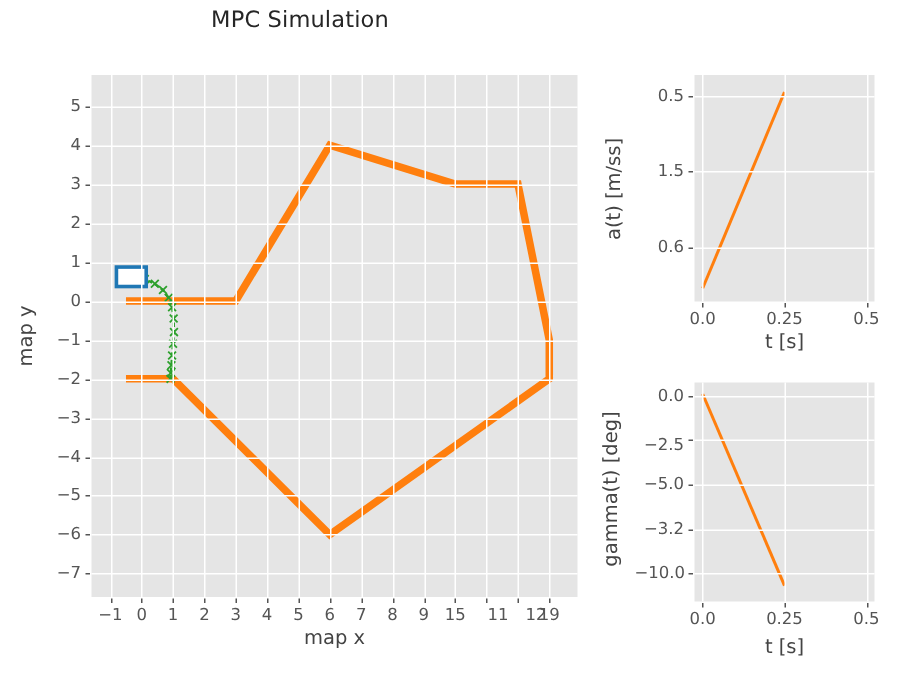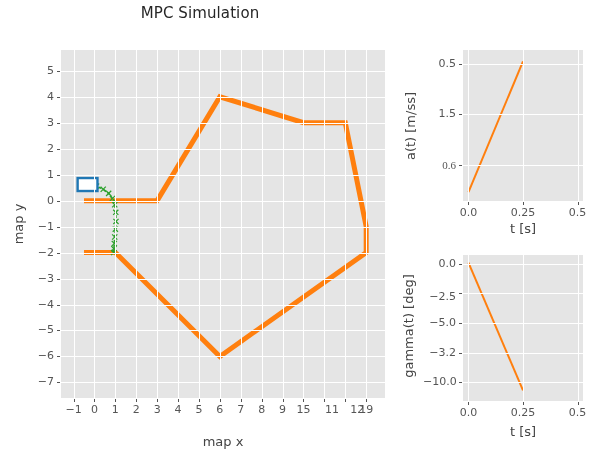--- a/index.html
+++ b/index.html
@@ -233,21 +233,21 @@
     <div class="tick-label y" style="left: 21px; width: 33px; top: 278.537px;">−3</div>
     <div class="tick-mark y" style="left: 57px; top: 305px;"></div>
     <div class="tick-label y" style="left: 21px; width: 33px; top: 304.507px;">−4</div>
     <div class="tick-mark y" style="left: 57px; top: 330px;"></div>
     <div class="tick-label y" style="left: 21px; width: 33px; top: 330.478px;">−5</div>
     <div class="tick-mark y" style="left: 57px; top: 356px;"></div>
     <div class="tick-label y" style="left: 21px; width: 33px; top: 356.448px;">−6</div>
     <div class="tick-mark y" style="left: 57px; top: 382px;"></div>
     <div class="tick-label y" style="left: 21px; width: 33px; top: 382.418px;">−7</div>
   </div>
-<div class="axis-title xlab" id="main-xlabel" style="left:223px; top:434px;">map x</div>
+<div class="axis-title xlab" id="main-xlabel" style="left:223px; top:418px;">map x</div>
 <div class="axis-title ylab" id="main-ylabel" style="left:18px; top:224px;">map y</div>
 
 <div class="axes" id="accel-axes">
   <svg class="data-svg" id="accel-svg" viewBox="0 0 120 151" preserveAspectRatio="none">
       <polyline points="5.454545454545455,142.19166666666666 60,11.324999999999989" fill="none" stroke="#ff7f0e" stroke-width="2"></polyline>
     </svg>
 <div class="grid-line v" style="left: 5px;"></div>
     <div class="grid-line v" style="left: 60px;"></div>
     <div class="grid-line v" style="left: 115px;"></div>
     <div class="grid-line h" style="top: 115px;"></div>
@@ -255,21 +255,21 @@
     <div class="grid-line h" style="top: 14px;"></div>
   </div>
 <div id="accel-decor">
     <div class="tick-mark x" style="left: 468px; top: 202px;"></div>
     <div class="tick-label x small" style="left: 468.455px; top: 207px;">0.0</div>
     <div class="tick-mark x" style="left: 523px; top: 202px;"></div>
     <div class="tick-label x small" style="left: 523px; top: 207px;">0.25</div>
     <div class="tick-mark x" style="left: 578px; top: 202px;"></div>
     <div class="tick-label x small" style="left: 577.545px; top: 207px;">0.5</div>
     <div class="tick-mark y" style="left: 459px; top: 165px;"></div>
-    <div class="tick-label y small" style="left: 423px; width: 33px; top: 164.508px; font-family: Liberation Serif, serif;">0.6</div>
+    <div class="tick-label y small" style="left: 423px; width: 33px; top: 164.508px;">0.6</div>
     <div class="tick-mark y" style="left: 459px; top: 114px;"></div>
     <div class="tick-label y small" style="left: 423px; width: 33px; top: 114.175px;">1.5</div>
     <div class="tick-mark y" style="left: 459px; top: 64px;"></div>
     <div class="tick-label y small" style="left: 423px; width: 33px; top: 63.8417px;">0.5</div>
   </div>
 <div class="axis-title xlab" id="accel-xlabel" style="left:523px; top:221px;">t [s]</div>
 <div class="axis-title ylab" id="accel-ylabel" style="left:410px; top:126px;">a(t) [m/ss]</div>
 
 <div class="axes" id="gamma-axes">
   <svg class="data-svg" id="gamma-svg" viewBox="0 0 120 146" preserveAspectRatio="none">

